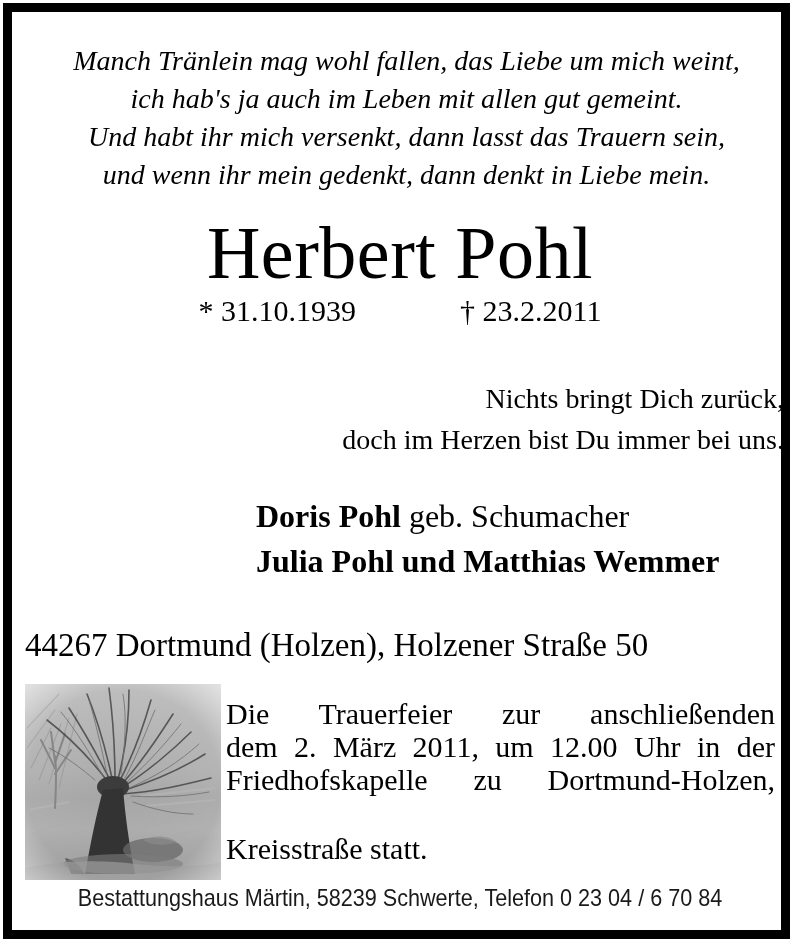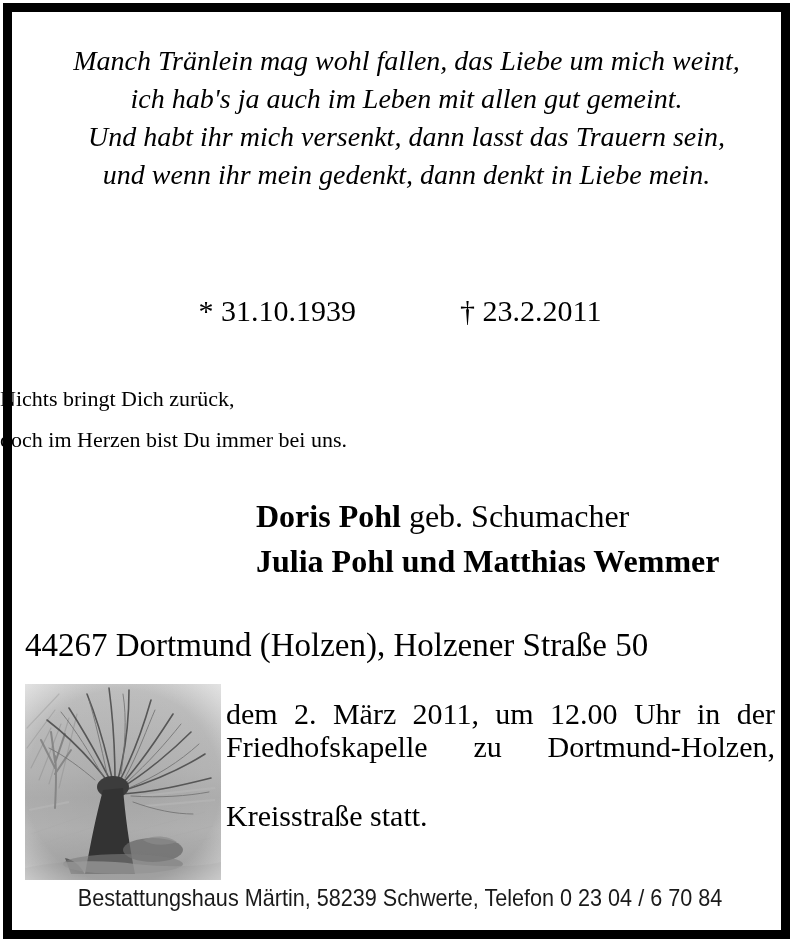--- a/index.html
+++ b/index.html
@@ -54,22 +54,22 @@
     justify-content: center;
     gap: 104px;
     font-size: 30px;
     line-height: 34px;
   }
   .verse {
     position: absolute;
     left: 0;
     right: 16px;
     top: 378px;
-    text-align: left;
-    font-size: 22px;
+    text-align: right;
+    font-size: 28px;
     line-height: 41px;
   }
   .mourners {
     position: absolute;
     left: 256px;
     top: 494px;
     font-size: 32px;
     line-height: 45px;
     white-space: nowrap;
   }
@@ -144,20 +144,21 @@
 <div class="page">
   <div class="frame"></div>
 
   <div class="poem">
     <div>Manch Tränlein mag wohl fallen, das Liebe um mich weint,</div>
     <div>ich hab's ja auch im Leben mit allen gut gemeint.</div>
     <div>Und habt ihr mich versenkt, dann lasst das Trauern sein,</div>
     <div>und wenn ihr mein gedenkt, dann denkt in Liebe mein.</div>
   </div>
 
+  <div class="deceased-name">Herbert Pohl</div>
 
   <div class="dates-row">
     <span>* 31.10.1939</span>
     <span>† 23.2.2011</span>
   </div>
 
   <div class="verse">
     <div>Nichts bringt Dich zurück,</div>
     <div>doch im Herzen bist Du immer bei uns.</div>
   </div>
@@ -237,19 +238,20 @@
 
       <ellipse cx="128" cy="166" rx="30" ry="12" fill="#686868" opacity="0.75"></ellipse>
       <ellipse cx="98" cy="180" rx="60" ry="10" fill="#7d7d7d" opacity="0.6"></ellipse>
       <path d="M0,184 C40,176 80,176 110,180 C150,184 180,182 196,178 L196,196 L0,196 Z" fill="#9b9b9b" opacity="0.7"></path>
       <path d="M118,156 C130,150 144,152 152,158 C140,162 128,162 118,156 Z" fill="#8a8a8a" opacity="0.7"></path>
     </svg>
     <div class="photo-vignette"></div>
   </div>
 
   <div class="funeral-text">
+    <div class="funeral-line">Die Trauerfeier zur anschließenden</div>
     <div class="funeral-line">dem 2. März 2011, um 12.00 Uhr in der</div>
     <div class="funeral-line">Friedhofskapelle zu Dortmund-Holzen,</div>
     <div class="funeral-line last">Kreisstraße statt.</div>
   </div>
 
   <div class="footer">Bestattungshaus Märtin, 58239 Schwerte, Telefon 0 23 04 / 6 70 84</div>
 </div>
 
 </body></html>

